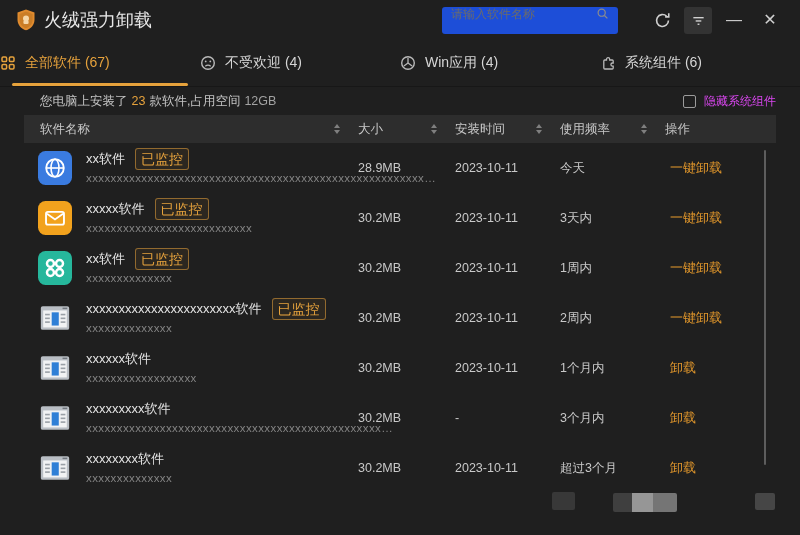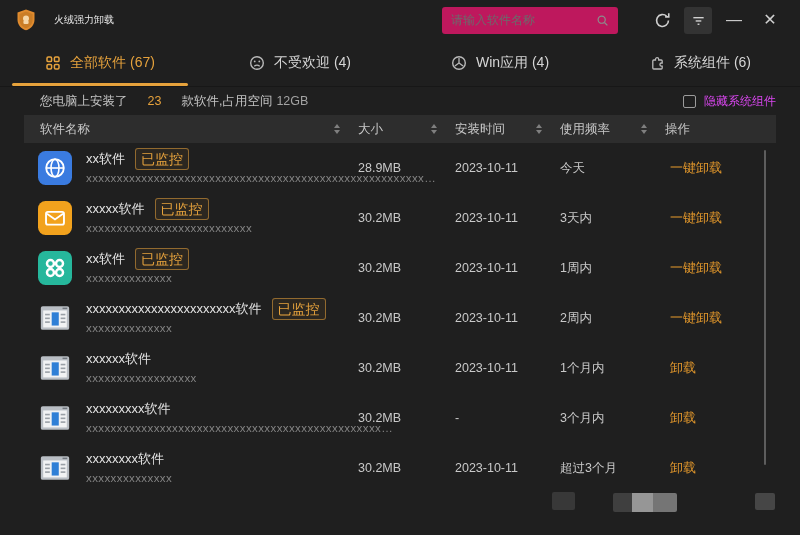--- a/index.html
+++ b/index.html
@@ -5,48 +5,48 @@
   * { margin:0; padding:0; box-sizing:border-box; }
   html,body { background:#111; }
   .window {
     width:800px; height:535px; position:relative; overflow:hidden;
     background:#1f1f1f; font-family:"Liberation Sans", sans-serif;
     outline:1px solid #353535; color:#ddd;
   }
   
   .titlebar { height:40px; display:flex; align-items:center; padding:0 16px 0 14px; }
   .logo { width:24px; height:24px; flex:0 0 auto; }
-  .app-title { margin-left:16px; font-size:10px; color:#e8e8e8; }
+  .app-title { margin-left:6px; font-size:18px; color:#e8e8e8; }
   .tb-spacer { flex:1; }
   .searchbox {
-    width:176px; height:27px; background:#be185d; border-radius:3px;
-    display:flex; align-items:center; padding:0 9px; margin-right:22px;
+    width:176px; height:27px; background:#1d4ed8; border-radius:3px;
+    display:flex; align-items:flex-start; padding:0 9px; margin-right:22px;
   }
   .searchbox input {
     flex:1; background:transparent; border:none; outline:none;
     color:#cfcfcf; font-size:12px; font-family:"Liberation Sans",sans-serif; min-width:0;
   }
   .searchbox input::placeholder { color:#6b6b6b; }
   .tb-btn { width:28px; height:27px; display:flex; align-items:center; justify-content:center;
     margin-left:8px; border-radius:3px; cursor:pointer; }
   .tb-btn.hl { background:#333333; }
   .tb-glyph { font-size:16px; color:#cfcfcf; line-height:1; }
   
   .tabbar { height:47px; display:flex; border-bottom:1px solid #171717; }
-  .tab { flex:1; display:flex; align-items:center; justify-content:center; gap:9px;
+  .tab { flex:1; display:flex; align-items:center; gap:9px;
     position:relative; font-size:14px; color:#d6d6d6; cursor:pointer; }
   .tab .ticon { display:flex; color:#b9b9b9; }
   .tab.active { color:#e6a23c; }
   .tab.active .ticon { color:#e6a23c; }
   .tab.active::after { content:""; position:absolute; left:6%; right:6%; bottom:0;
     height:3px; background:#e6a23c; border-radius:2px; }
   
   .summary { height:28px; display:flex; align-items:center; padding:0 24px 0 40px;
     font-size:12.5px; color:#c4c4c4; }
-  .sum-count { color:#e6a23c; margin:0 20px; }
+  .sum-count { color:#e6a23c; margin:0 4px; }
   .sum-size { color:#a3a3a3; margin-left:4px; }
   .sum-spacer { flex:1; }
   .hide-sys { display:flex; align-items:center; gap:8px; cursor:pointer; color:#d946ef; font-size:12px; }
   .checkbox { width:13px; height:13px; border:1.5px solid #9b9b9b; border-radius:2px; background:transparent; }
   
   .thead { margin:0 24px; height:28px; background:#2d2d2d; display:flex; align-items:center;
     padding-left:16px; font-size:12.5px; color:#c9c9c9; }
   .th { display:flex; align-items:center; }
   .th-name { width:318px; } .th-size { width:97px; } .th-date { width:105px; } .th-freq { width:105px; }
   .th-action { flex:1; }

